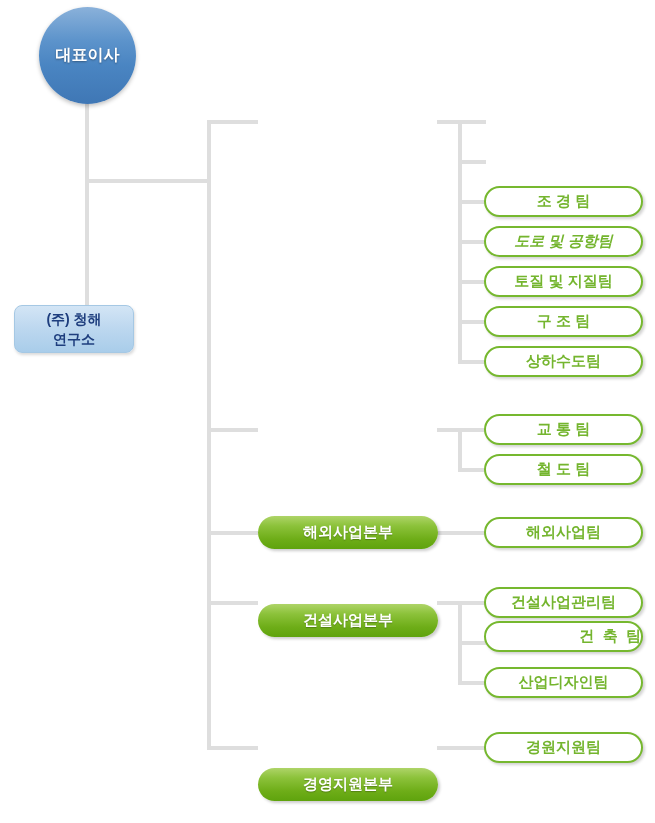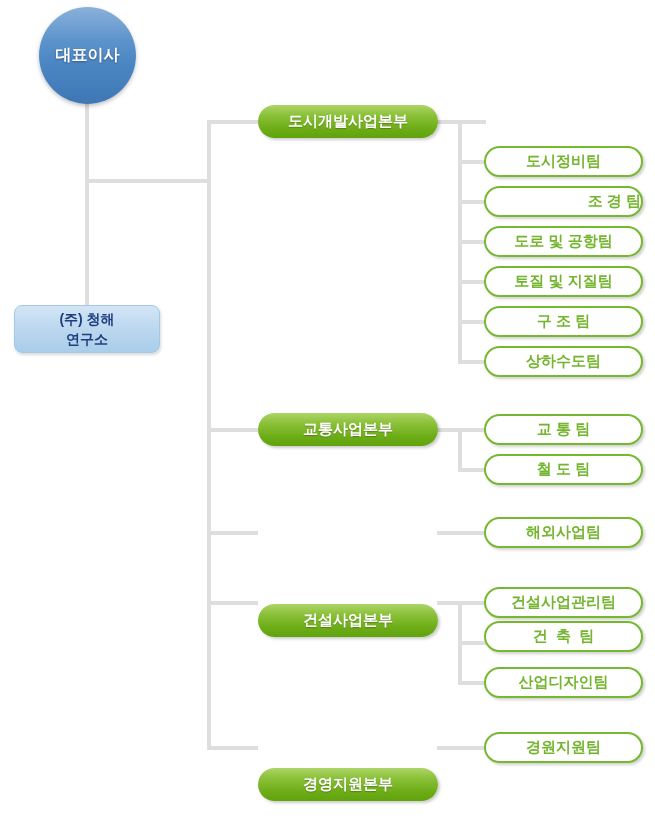--- a/index.html
+++ b/index.html
@@ -23,21 +23,21 @@
     border-radius: 50%;
     background: linear-gradient(180deg, #8ab1da 0%, #5c93cb 35%, #4a85c2 60%, #3f77b5 100%);
     box-shadow: 0 2px 4px rgba(0,0,0,0.25);
     display: flex; align-items: center; justify-content: center;
     color: #ffffff; font-weight: bold; font-size: 16px;
     text-shadow: 0 1px 2px rgba(0,0,0,0.35);
   }
   .node-company {
     position: absolute;
     left: 14px; top: 305px;
-    width: 146px; height: 48px;
+    width: 120px; height: 48px;
     border-radius: 8px;
     background: linear-gradient(180deg, #d3e5f5 0%, #bcd7ef 50%, #a9cdea 100%);
     border: 1px solid #a5c8e4;
     box-shadow: 1px 2px 3px rgba(0,0,0,0.15);
     display: flex; flex-direction: column; align-items: center; justify-content: center;
     color: #1e3e7e; font-weight: bold; font-size: 14px; line-height: 1.45;
     box-sizing: border-box;
   }
   .pill-division {
     position: absolute;
@@ -106,44 +106,40 @@
 
   <div class="node-ceo">
     <span>대표이사</span>
   </div>
 
   <div class="node-company">
     <span>(주) 청해</span>
     <span>연구소</span>
   </div>
 
-  <div class="pill-division" style="top:105px;">
-      <span>도시개발사업본부</span>
-    </div>
-  <div class="pill-division" style="top:413px;">
-      <span>교통사업본부</span>
+  <div class="pill-division" style="top:516px;">
+      <span>해외사업본부</span>
     </div>
   <div class="pill-division" style="top:604px;">
       <span>건설사업본부</span>
     </div>
   <div class="pill-division" style="top:768px;">
       <span>경영지원본부</span>
     </div>
 
-  <div class="pill-team" style="top:146px;"><span>도시정비팀</span></div>
-  <div class="pill-team" style="top:186px;justify-content:flex-end;"><span>조 경 팀</span></div>
-  <div class="pill-team" style="top:226px;"><span>도로 및 공항팀</span></div>
+  <div class="pill-team" style="top:186px;"><span>조 경 팀</span></div>
+  <div class="pill-team" style="top:226px;font-style:italic;"><span>도로 및 공항팀</span></div>
   <div class="pill-team" style="top:266px;"><span>토질 및 지질팀</span></div>
   <div class="pill-team" style="top:346px;"><span>상하수도팀</span></div>
   <div class="pill-team" style="top:306px;"><span>구 조 팀</span></div>
 
   <div class="pill-team" style="top:414px;"><span>교 통 팀</span></div>
   <div class="pill-team" style="top:454px;"><span>철 도 팀</span></div>
 
   <div class="pill-team" style="top:517px;"><span>해외사업팀</span></div>
 
   <div class="pill-team" style="top:587px;"><span>건설사업관리팀</span></div>
-  <div class="pill-team" style="top:621px;"><span>건  축  팀</span></div>
+  <div class="pill-team" style="top:621px;justify-content:flex-end;"><span>건  축  팀</span></div>
   <div class="pill-team" style="top:667px;"><span>산업디자인팀</span></div>
 
   <div class="pill-team" style="top:732px;"><span>경원지원팀</span></div>
 
 </div>
 
 </body></html>

